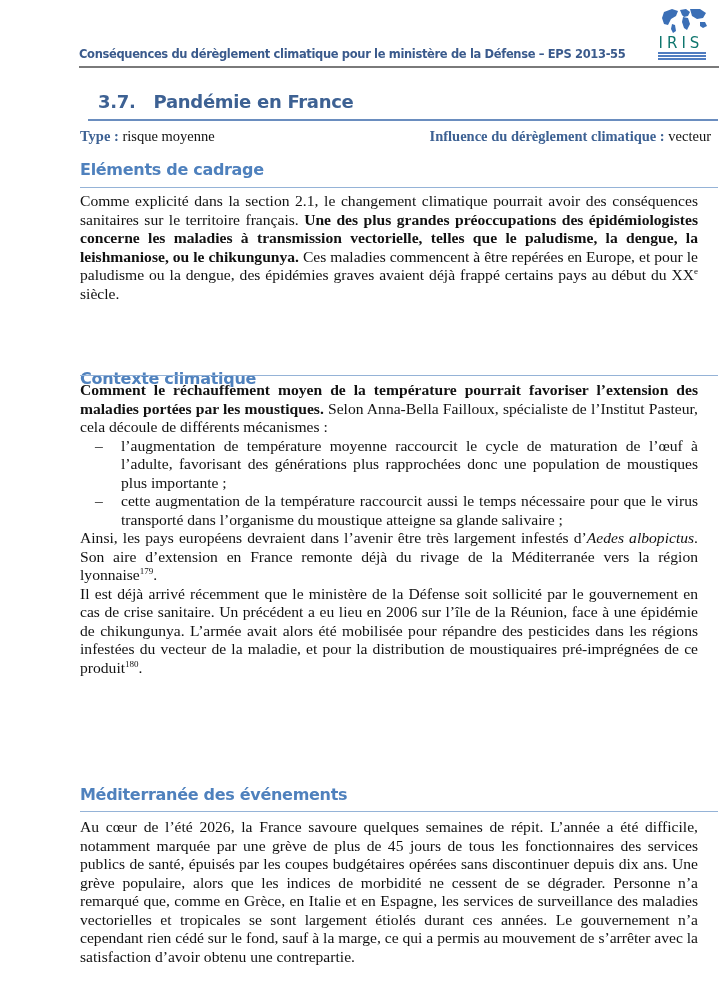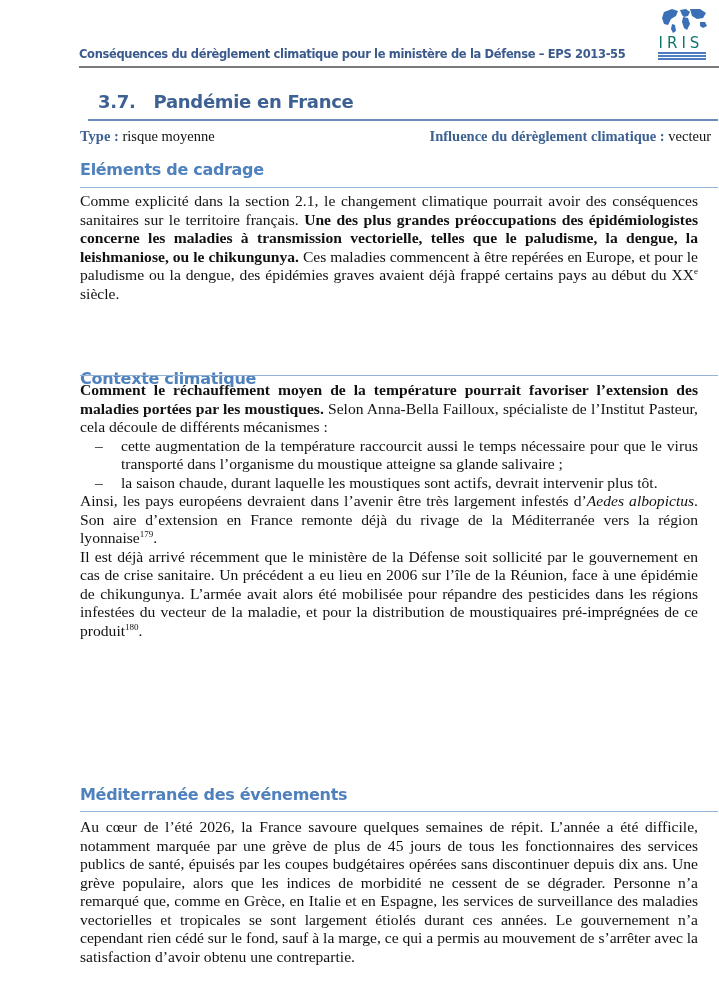--- a/index.html
+++ b/index.html
@@ -72,22 +72,22 @@
 
 <div class="subhead" style="top:160px;">Eléments de cadrage</div>
 <div class="subrule" style="top:187px;"></div>
 <div class="para" style="top:192px;"><span>Comme explicité dans la section 2.1, le changement climatique pourrait avoir des conséquences sanitaires sur le territoire français. </span><b>Une des plus grandes préoccupations des épidémiologistes concerne les maladies à transmission vectorielle, telles que le paludisme, la dengue, la leishmaniose, ou le chikungunya.</b><span> Ces maladies commencent à être repérées en Europe, et pour le paludisme ou la dengue, des épidémies graves avaient déjà frappé certains pays au début du XX</span><sup>e</sup><span> siècle.</span></div>
 
 <div class="subhead" style="top:349px;margin-top:20px;">Contexte climatique</div>
 <div class="subrule" style="top:375px;"></div>
 <div class="para" style="top:381px;">
   <div><b>Comment le réchauffement moyen de la température pourrait favoriser l’extension des maladies portées par les moustiques.</b><span> Selon Anna-Bella Failloux, spécialiste de l’Institut Pasteur, cela découle de différents mécanismes :</span></div>
   <ul class="dash">
+    <li>l’augmentation de température moyenne raccourcit le cycle de maturation de l’œuf à l’adulte, favorisant des générations plus rapprochées donc une population de moustiques plus importante ;</li>
     <li>cette augmentation de la température raccourcit aussi le temps nécessaire pour que le virus transporté dans l’organisme du moustique atteigne sa glande salivaire ;</li>
-    <li>la saison chaude, durant laquelle les moustiques sont actifs, devrait intervenir plus tôt.</li>
   </ul>
   <div><span>Ainsi, les pays européens devraient dans l’avenir être très largement infestés d’</span><i>Aedes albopictus</i><span>. Son aire d’extension en France remonte déjà du rivage de la Méditerranée vers la région lyonnaise</span><sup>179</sup><span>.</span></div>
   <div><span>Il est déjà arrivé récemment que le ministère de la Défense soit sollicité par le gouvernement en cas de crise sanitaire. Un précédent a eu lieu en 2006 sur l’île de la Réunion, face à une épidémie de chikungunya. L’armée avait alors été mobilisée pour répandre des pesticides dans les régions infestées du vecteur de la maladie, et pour la distribution de moustiquaires pré-imprégnées de ce produit</span><sup>180</sup><span>.</span></div>
 </div>
 
 <div class="subhead" style="top:785px;">Méditerranée des événements</div>
 <div class="subrule" style="top:811px;"></div>
 <div class="para" style="top:818px;">Au cœur de l’été 2026, la France savoure quelques semaines de répit. L’année a été difficile, notamment marquée par une grève de plus de 45 jours de tous les fonctionnaires des services publics de santé, épuisés par les coupes budgétaires opérées sans discontinuer depuis dix ans. Une grève populaire, alors que les indices de morbidité ne cessent de se dégrader. Personne n’a remarqué que, comme en Grèce, en Italie et en Espagne, les services de surveillance des maladies vectorielles et tropicales se sont largement étiolés durant ces années. Le gouvernement n’a cependant rien cédé sur le fond, sauf à la marge, ce qui a permis au mouvement de s’arrêter avec la satisfaction d’avoir obtenu une contrepartie.</div>
 
 </body></html>

